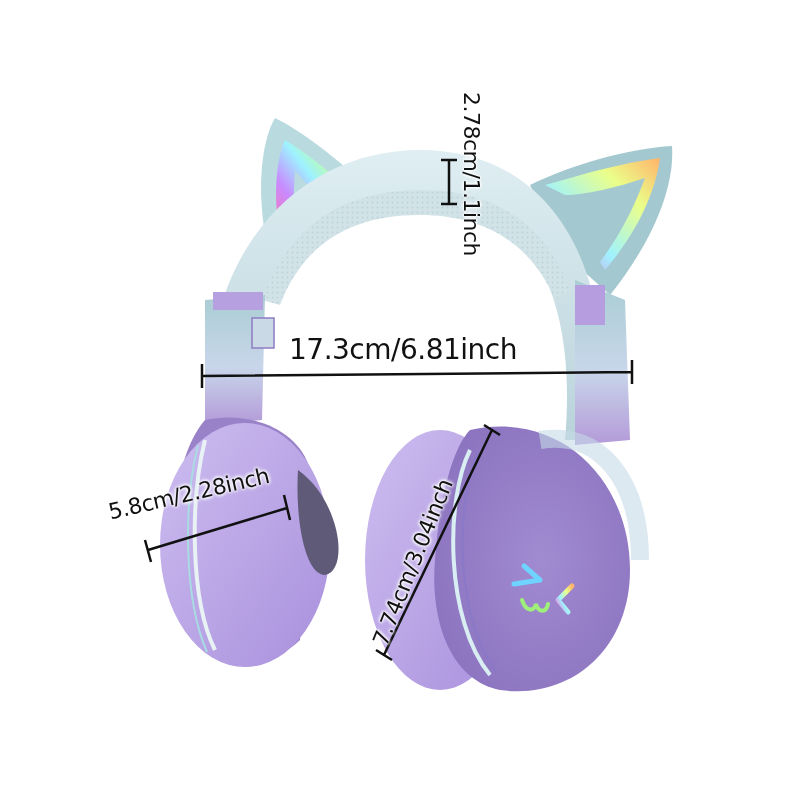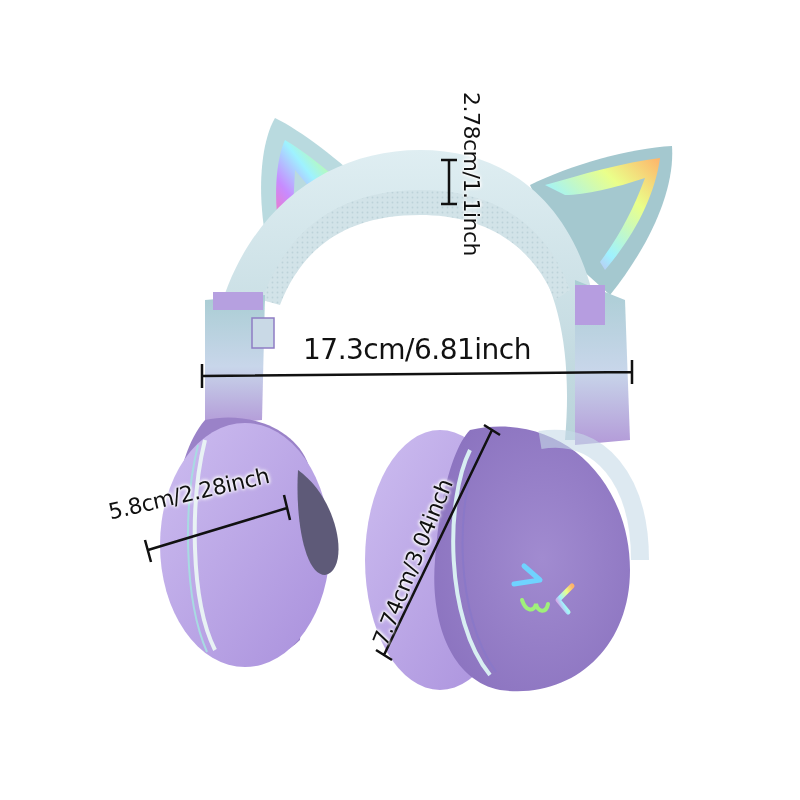--- a/index.html
+++ b/index.html
@@ -1,19 +1,19 @@
 <!DOCTYPE html>
 <html><head>
 <meta charset="utf-8">
 <style>
   html, body { margin: 0; padding: 0; background: #ffffff; }
   body { width: 800px; height: 800px; position: relative; overflow: hidden; font-family: "DejaVu Sans", sans-serif; }
   #scene { position: absolute; left: 0; top: 0; width: 800px; height: 800px; }
   .dim-label { position: absolute; color: #111; font-family: "DejaVu Sans", sans-serif; white-space: nowrap; text-shadow: 0 0 3px #fff, 0 0 3px #fff, 0 0 4px #fff, 0 0 5px #fff; letter-spacing: -0.5px; }
-  #lbl-width { left: 303px; top: 333px; font-size: 28px; }
+  #lbl-width { left: 289px; top: 333px; font-size: 28px; }
   #lbl-band { left: 458px; top: 92px; font-size: 22px; transform-origin: 0 0; transform: translate(0, 0) rotate(90deg) translate(0, -26px); }
   #lbl-cushion { left: 106px; top: 500px; font-size: 22px; transform-origin: 0 0; transform: rotate(-13deg); }
   #lbl-cup { left: 368px; top: 640px; font-size: 22px; transform-origin: 0 0; transform: rotate(-68deg); }
 </style>
 </head>
 <body>
 
 <svg id="scene" viewBox="0 0 800 800" xmlns="http://www.w3.org/2000/svg">
   <defs>
     <linearGradient id="bandGrad" x1="0" y1="0" x2="0" y2="1">

